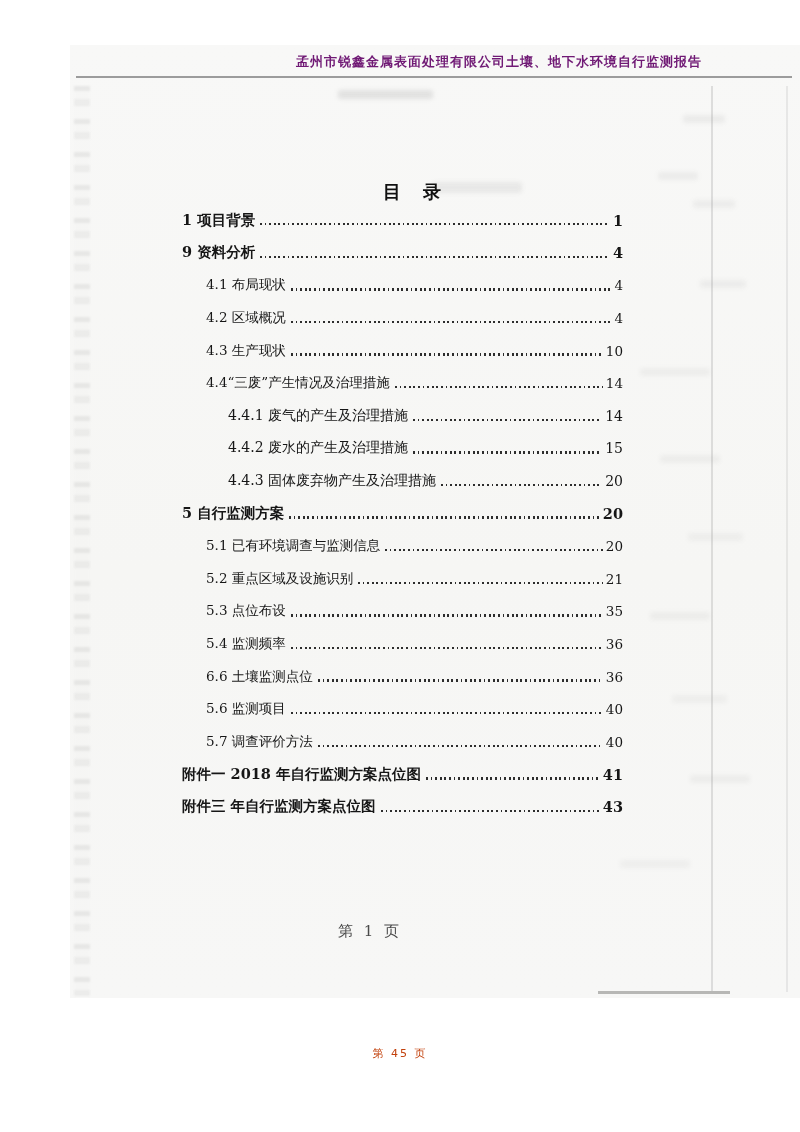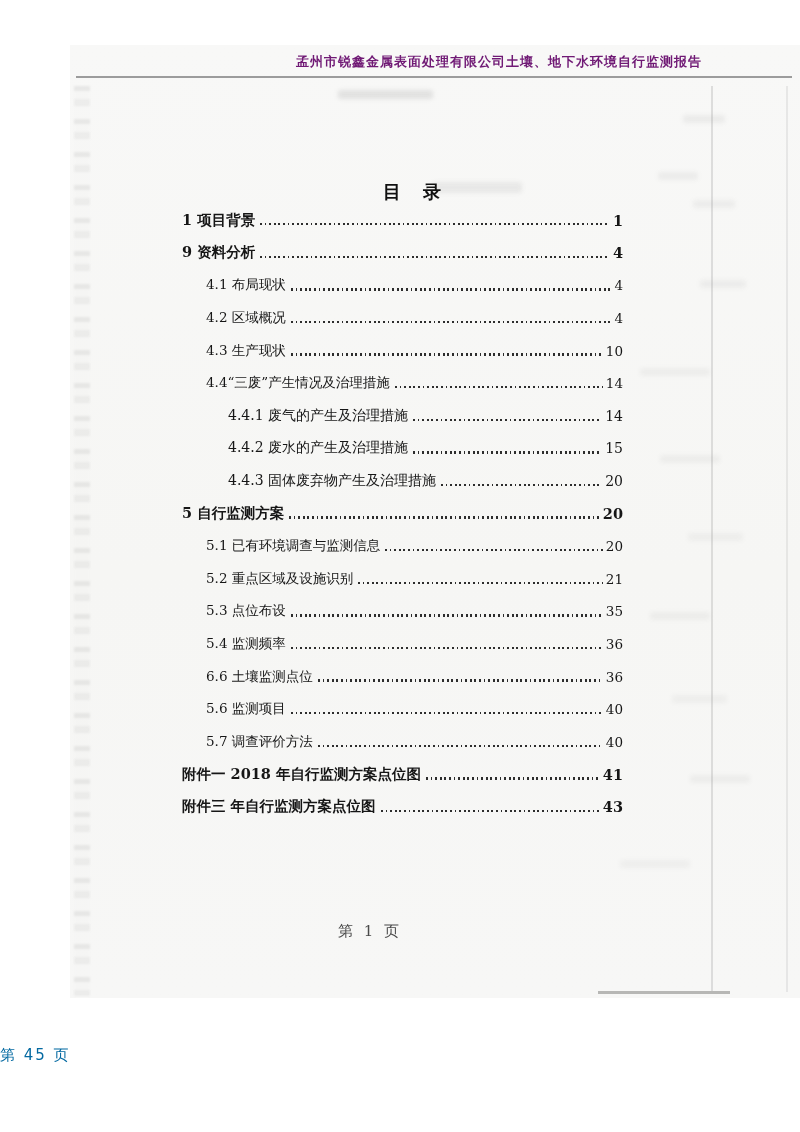--- a/index.html
+++ b/index.html
@@ -49,22 +49,22 @@
   .lvl1 .toc-label, .lvl1 .toc-page { font-weight:700; font-size:14.5px; }
   .lvl2 { padding-left:24px; }
   .lvl3 { padding-left:46px; }
   .lvl3 .toc-label, .lvl3 .toc-page { font-size:14px; }
 
   .page-footer {
     position:absolute; top:922px; left:150px; width:440px; text-align:center;
     font-size:15px; color:#4a4a4a; letter-spacing:3px;
   }
   .viewer-page-indicator {
-    position:absolute; top:1046px; left:0; width:800px; text-align:left;
-    font-size:15px; color:#0369a1; letter-spacing:2px;
+    position:absolute; top:1046px; left:0; width:800px; text-align:center;
+    font-size:11px; color:#c2410c; letter-spacing:2px;
     font-family:"DejaVu Sans","Liberation Sans",sans-serif;
   }
 </style>
 </head>
 <body>
 
 <div class="viewport">
 
   <div class="scan-sheet"></div>
 

